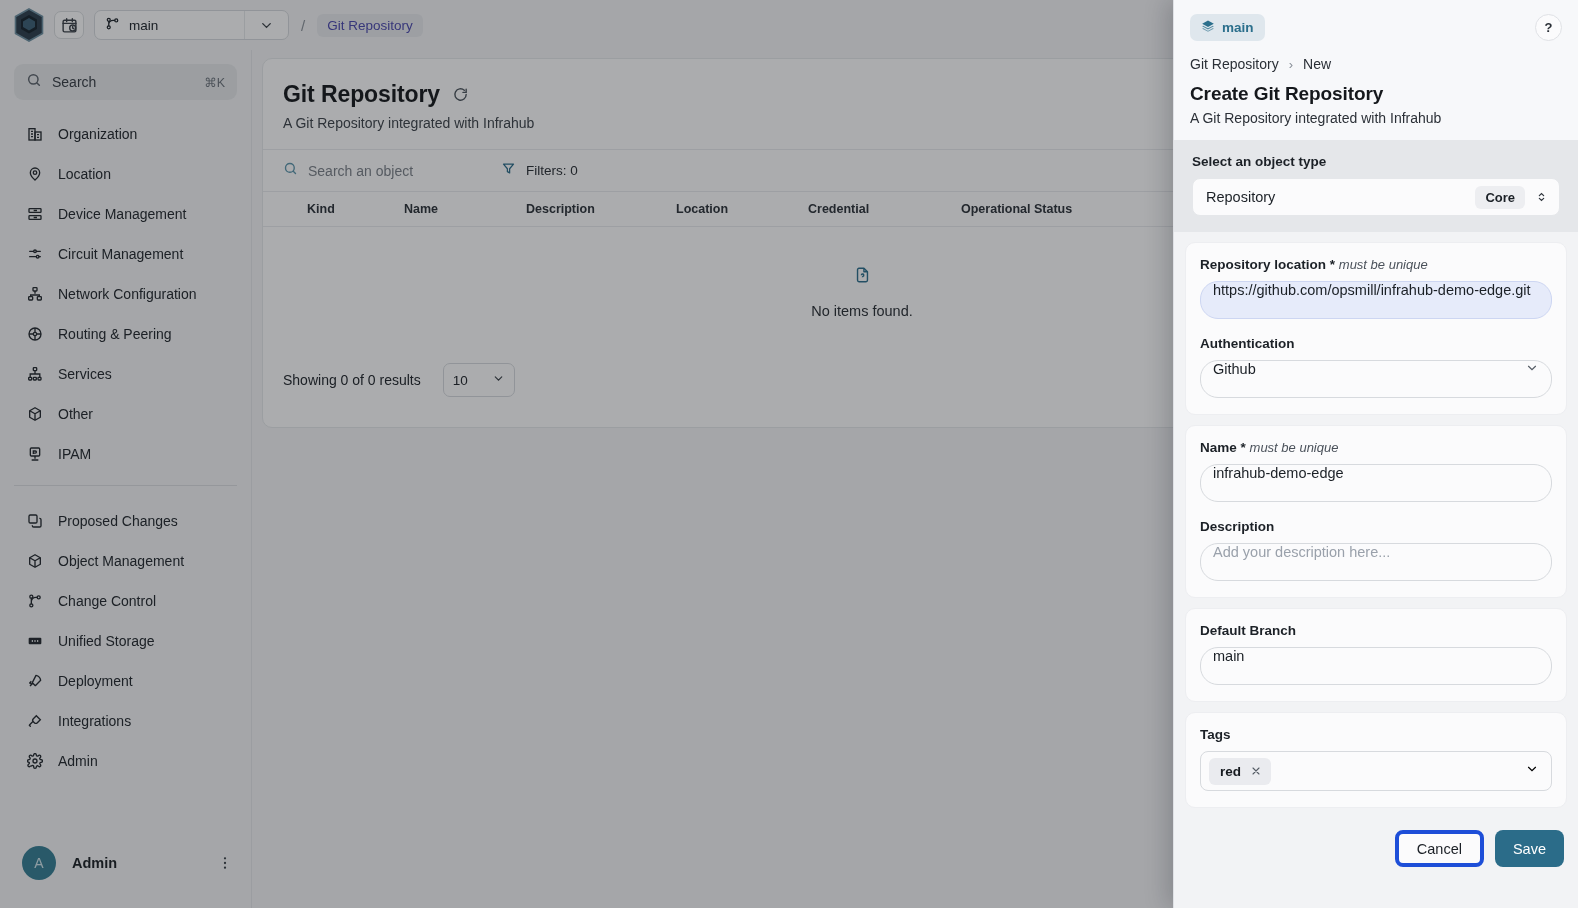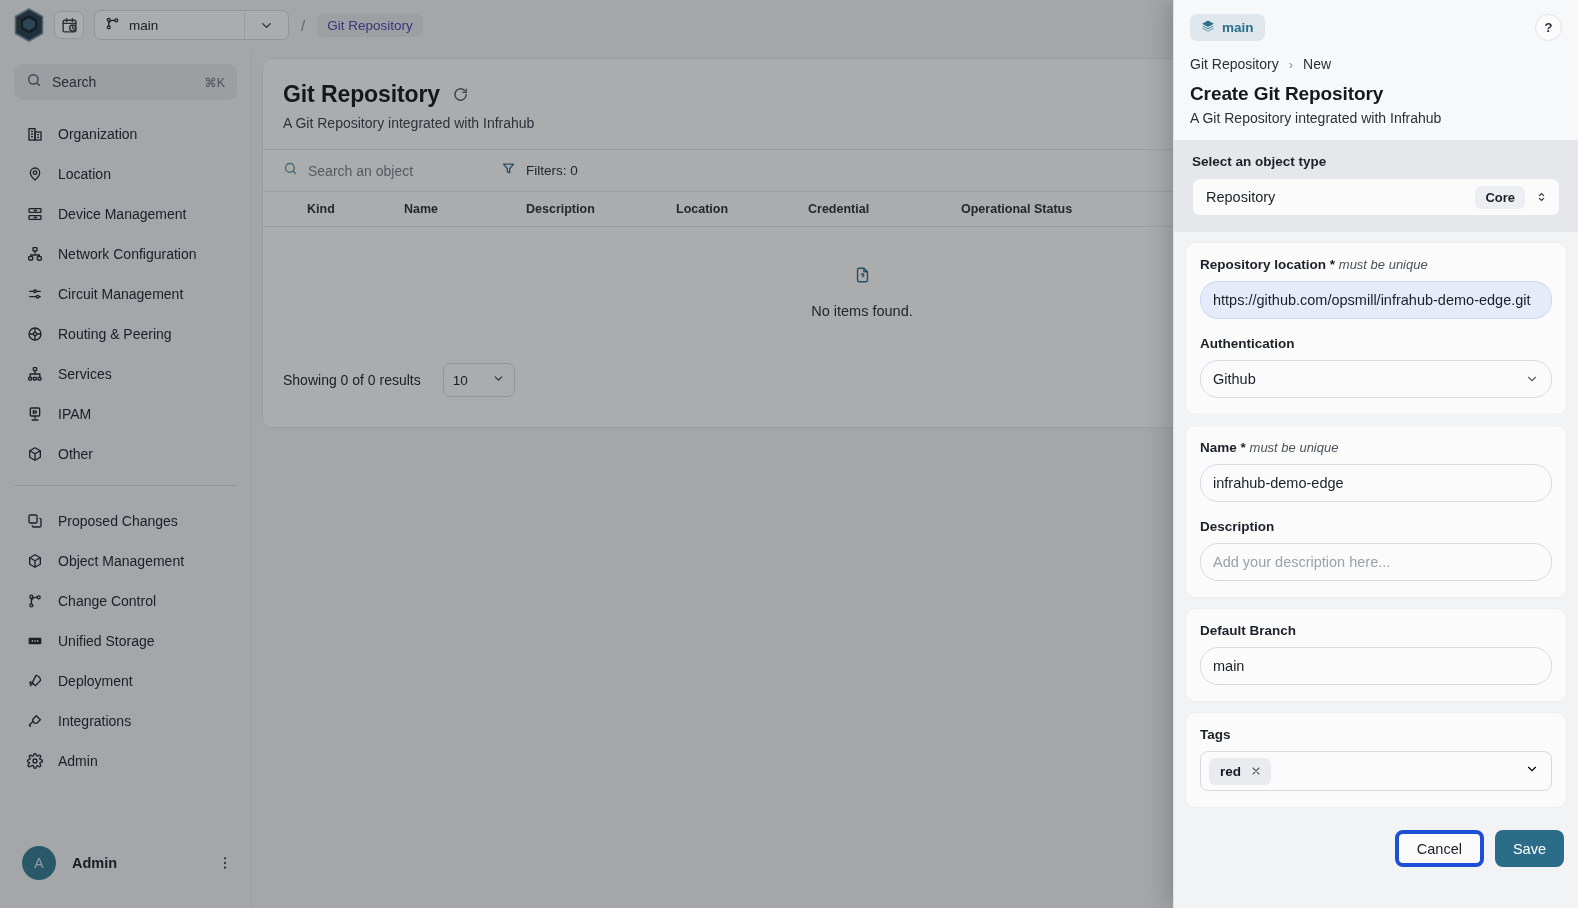--- a/index.html
+++ b/index.html
@@ -157,21 +157,21 @@
   .objtype-value { flex: 1; font-size: 14.5px; color: #1b2026; }
   .core-chip { background: #edeef1; color: #1b2026; border-radius: 6px; padding: 4px 10px; font-size: 13px; font-weight: 600; }
   .stepper { color: #2f353d; display: flex; padding-right: 3px; }
 
   .card {
     background: #fbfbfc; margin: 10px 11px; border-radius: 10px;
     padding: 14px 14px 16px 14px; border: 1px solid #edeef1;
   }
   .input {
     margin-top: 9px; height: 38px; border: 1px solid #d7dade; border-radius: 18px;
-    background: #fbfbfc; display: flex; align-items: center; padding: 0 12px;
+    background: #fbfbfc; display: flex; align-items: flex-start; padding: 0 12px;
     font-size: 14.5px; color: #1b2026;
   }
   .input.focused { background: #e6ebfa; border-color: #cdd6f2; }
   .input.placeholder { color: #9aa1ab; }
   .input .caret { margin-left: auto; color: #555c65; display: flex; }
   .tags-input {
     margin-top: 9px; min-height: 40px; border: 1px solid #d7dade; border-radius: 8px;
     background: #fbfbfc; display: flex; align-items: center; padding: 0 12px 0 8px;
   }
   .tag-chip {
@@ -272,38 +272,38 @@
               <svg width="16" height="16" viewBox="0 0 24 24" fill="none" stroke="currentColor" stroke-width="2">
                 <rect x="3" y="4" width="18" height="5.5" rx="1"></rect>
                 <rect x="3" y="14.5" width="18" height="5.5" rx="1"></rect>
                 <path d="M6.5 6.7h.01M6.5 17.2h.01M10 6.7h5M10 17.2h5"></path>
               </svg>
             </span>
           <span>Device Management</span>
         </div>
         <div class="nav-item">
           <span class="ni-icon">
+              <svg width="16" height="16" viewBox="0 0 24 24" fill="none" stroke="currentColor" stroke-width="2" stroke-linecap="round">
+                <path d="M4 8h6M14 8h6M4 16h10M18 16h2"></path>
+                <circle cx="12" cy="8" r="2"></circle>
+                <circle cx="16" cy="16" r="2"></circle>
+              </svg>
+            </span>
+          <span>Circuit Management</span>
+        </div>
+        <div class="nav-item">
+          <span class="ni-icon">
               <svg width="16" height="16" viewBox="0 0 24 24" fill="none" stroke="currentColor" stroke-width="2">
                 <rect x="9" y="2.5" width="6" height="5" rx="1"></rect>
                 <rect x="2.5" y="16" width="6" height="5" rx="1"></rect>
                 <rect x="15.5" y="16" width="6" height="5" rx="1"></rect>
                 <path d="M12 7.5v4M5.5 16v-2.5h13V16"></path>
               </svg>
             </span>
           <span>Network Configuration</span>
-        </div>
-        <div class="nav-item">
-          <span class="ni-icon">
-              <svg width="16" height="16" viewBox="0 0 24 24" fill="none" stroke="currentColor" stroke-width="2" stroke-linecap="round">
-                <path d="M4 8h6M14 8h6M4 16h10M18 16h2"></path>
-                <circle cx="12" cy="8" r="2"></circle>
-                <circle cx="16" cy="16" r="2"></circle>
-              </svg>
-            </span>
-          <span>Circuit Management</span>
         </div>
         <div class="nav-item">
           <span class="ni-icon">
               <svg width="16" height="16" viewBox="0 0 24 24" fill="none" stroke="currentColor" stroke-width="2">
                 <circle cx="12" cy="12" r="9"></circle>
                 <circle cx="12" cy="12" r="2.5"></circle>
                 <path d="M12 3v6.5M12 14.5V21M3 12h6.5M14.5 12H21"></path>
               </svg>
             </span>
           <span>Routing &amp; Peering</span>
@@ -315,36 +315,36 @@
                 <rect x="2.5" y="17" width="4.5" height="4" rx="1"></rect>
                 <rect x="9.5" y="17" width="4.5" height="4" rx="1"></rect>
                 <rect x="16.5" y="17" width="4.5" height="4" rx="1"></rect>
                 <path d="M12 7v5M4.8 17v-5h14.4v5"></path>
               </svg>
             </span>
           <span>Services</span>
         </div>
         <div class="nav-item">
           <span class="ni-icon">
+              <svg width="16" height="16" viewBox="0 0 24 24" fill="none" stroke="currentColor" stroke-width="2" stroke-linejoin="round">
+                <path d="M12 2.6l8 4.5v9.8l-8 4.5-8-4.5V7.1z"></path>
+                <path d="M4 7.1l8 4.5 8-4.5M12 11.6V21"></path>
+              </svg>
+            </span>
+          <span>Other</span>
+        </div>
+        <div class="nav-item">
+          <span class="ni-icon">
               <svg width="16" height="16" viewBox="0 0 24 24" fill="none" stroke="currentColor" stroke-width="2">
                 <rect x="5" y="3" width="14" height="12" rx="1.5"></rect>
                 <path d="M9.5 7.5h3a1.6 1.6 0 0 1 0 3.2h-3V7.5zM9.5 10.7V12"></path>
                 <path d="M12 15v4M7 21h10"></path>
               </svg>
             </span>
           <span>IPAM</span>
-        </div>
-        <div class="nav-item">
-          <span class="ni-icon">
-              <svg width="16" height="16" viewBox="0 0 24 24" fill="none" stroke="currentColor" stroke-width="2" stroke-linejoin="round">
-                <path d="M12 2.6l8 4.5v9.8l-8 4.5-8-4.5V7.1z"></path>
-                <path d="M4 7.1l8 4.5 8-4.5M12 11.6V21"></path>
-              </svg>
-            </span>
-          <span>Other</span>
         </div>
       </div>
 
       <div class="nav-sep"></div>
 
       <div class="nav">
         <div class="nav-item">
           <span class="ni-icon">
               <svg width="16" height="16" viewBox="0 0 24 24" fill="none" stroke="currentColor" stroke-width="2">
                 <rect x="3" y="3" width="12" height="12" rx="2"></rect>

